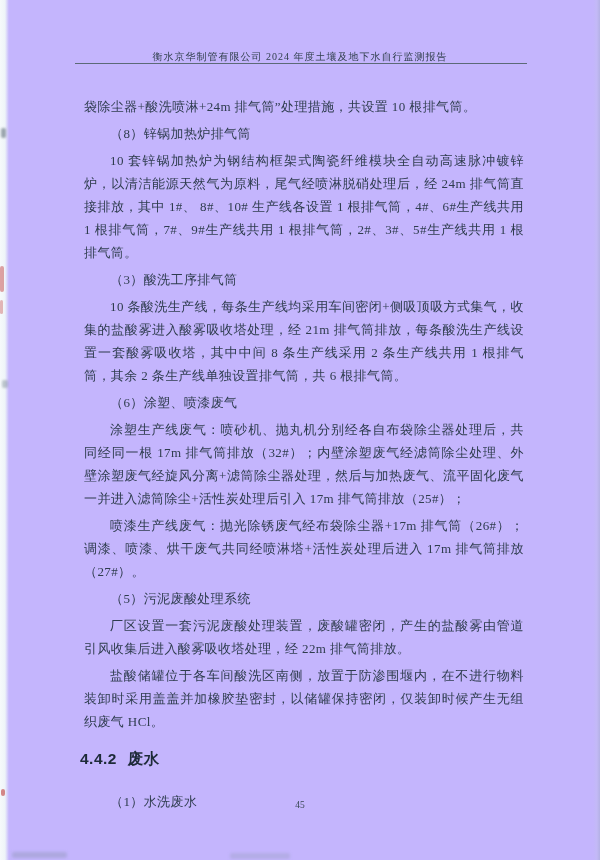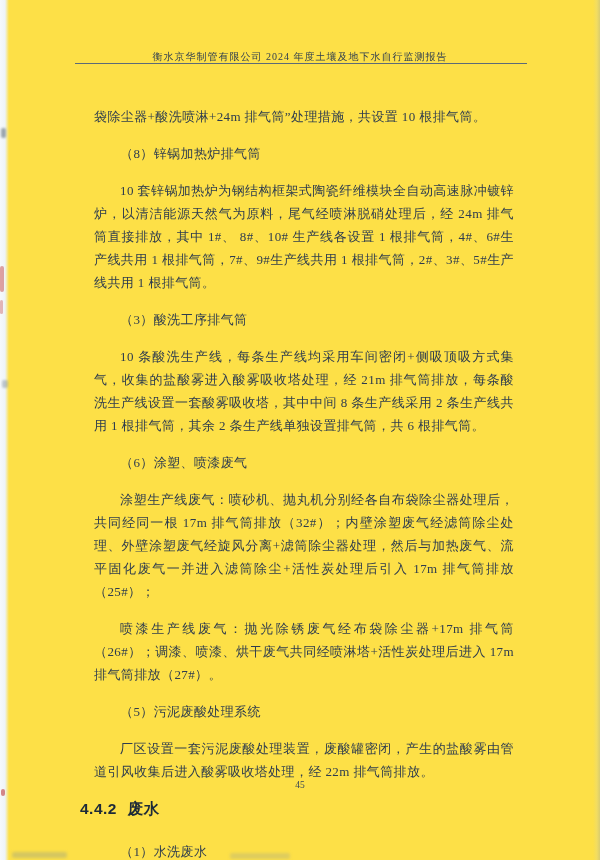--- a/index.html
+++ b/index.html
@@ -8,21 +8,21 @@
   }
   body {
     width: 600px;
     height: 860px;
     font-family: "Liberation Serif", "DejaVu Serif", serif;
   }
   .page {
     position: relative;
     width: 600px;
     height: 860px;
-    background: #fde047;
+    background: #c4b5fd;
     overflow: hidden;
     color: #2e3c4e;
   }
   
   .edge-left {
     position: absolute;
     left: 0; top: 0; bottom: 0;
     width: 9px;
     background: linear-gradient(90deg, #f6f9fb 0%, #eef4f8 55%, rgba(238,244,248,0) 100%);
   }
@@ -68,40 +68,40 @@
   .content {
     position: absolute;
     top: 91px;
     left: 80px;
     width: 448px;
     font-size: 13px;
     line-height: 23px;
     letter-spacing: 0.4px;
   }
   .block {
-    margin: 14px;
+    margin: 4px;
     text-align: justify;
     text-justify: inter-character;
   }
   .block.indent { text-indent: 2em; }
   .section-heading {
     margin: 14px 0 20px 0;
     font-family: "Liberation Sans", "DejaVu Sans", sans-serif;
     font-size: 15.5px;
     font-weight: bold;
     color: #1d2a38;
     letter-spacing: 0.5px;
     text-align: left;
   }
   .section-heading .sec-title { margin-left: 0.7em; }
 
   
   .page-number {
     position: absolute;
-    top: 780px;
+    top: 800px;
     left: 0;
     width: 100%;
     text-align: center;
     font-size: 9.5px;
     color: #3a4856;
   }
 </style>
 </head>
 <body>
 
@@ -124,20 +124,21 @@
     <p class="block">袋除尘器+酸洗喷淋+24m 排气筒”处理措施，共设置 10 根排气筒。</p>
     <p class="block indent">（8）锌锅加热炉排气筒</p>
     <p class="block indent">10 套锌锅加热炉为钢结构框架式陶瓷纤维模块全自动高速脉冲镀锌炉，以清洁能源天然气为原料，尾气经喷淋脱硝处理后，经 24m 排气筒直接排放，其中 1#、 8#、10# 生产线各设置 1 根排气筒，4#、6#生产线共用 1 根排气筒，7#、9#生产线共用 1 根排气筒，2#、3#、5#生产线共用 1 根排气筒。</p>
     <p class="block indent">（3）酸洗工序排气筒</p>
     <p class="block indent">10 条酸洗生产线，每条生产线均采用车间密闭+侧吸顶吸方式集气，收集的盐酸雾进入酸雾吸收塔处理，经 21m 排气筒排放，每条酸洗生产线设置一套酸雾吸收塔，其中中间 8 条生产线采用 2 条生产线共用 1 根排气筒，其余 2 条生产线单独设置排气筒，共 6 根排气筒。</p>
     <p class="block indent">（6）涂塑、喷漆废气</p>
     <p class="block indent">涂塑生产线废气：喷砂机、抛丸机分别经各自布袋除尘器处理后，共同经同一根 17m 排气筒排放（32#）；内壁涂塑废气经滤筒除尘处理、外壁涂塑废气经旋风分离+滤筒除尘器处理，然后与加热废气、流平固化废气一并进入滤筒除尘+活性炭处理后引入 17m 排气筒排放（25#）；</p>
     <p class="block indent">喷漆生产线废气：抛光除锈废气经布袋除尘器+17m 排气筒（26#）；调漆、喷漆、烘干废气共同经喷淋塔+活性炭处理后进入 17m 排气筒排放（27#）。</p>
     <p class="block indent">（5）污泥废酸处理系统</p>
     <p class="block indent">厂区设置一套污泥废酸处理装置，废酸罐密闭，产生的盐酸雾由管道引风收集后进入酸雾吸收塔处理，经 22m 排气筒排放。</p>
+    <p class="block indent">盐酸储罐位于各车间酸洗区南侧，放置于防渗围堰内，在不进行物料装卸时采用盖盖并加橡胶垫密封，以储罐保持密闭，仅装卸时候产生无组织废气 HCl。</p>
     <p class="block section-heading">
       <span class="sec-number">4.4.2</span><span class="sec-title">废水</span>
     </p>
     <p class="block indent">（1）水洗废水</p>
   </div>
 
   <div class="page-number">45</div>
 
 </div>
 

